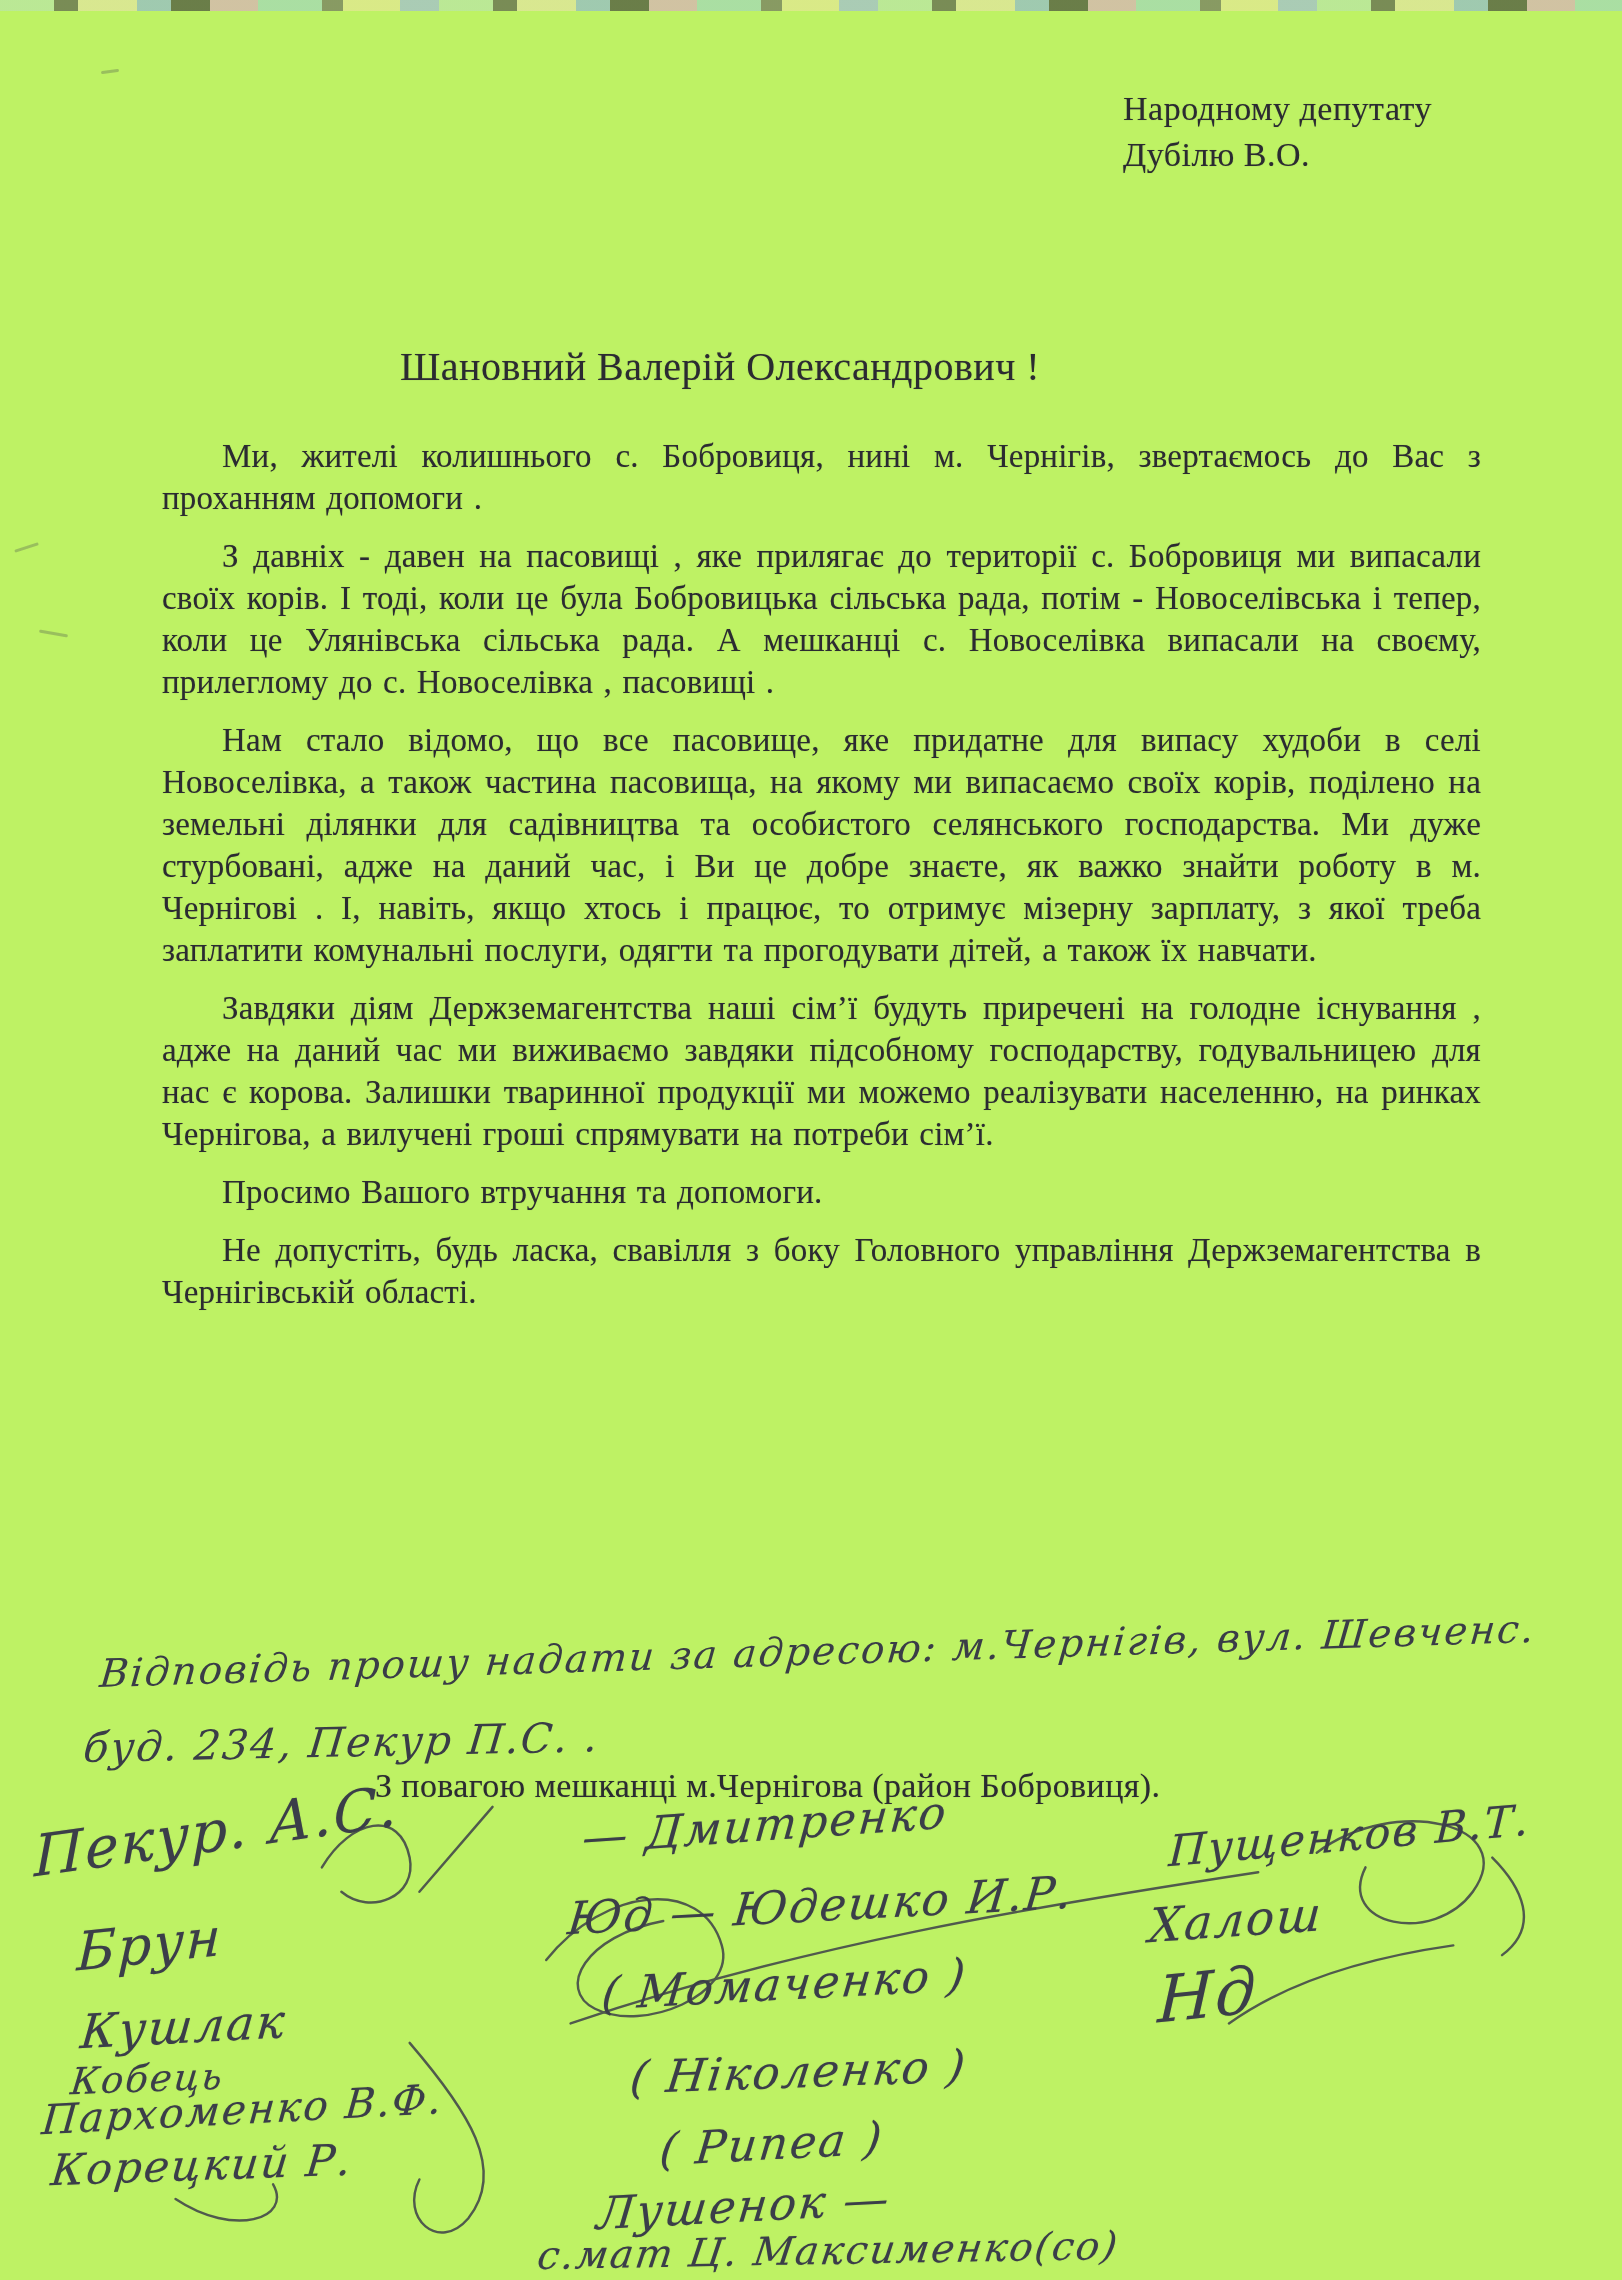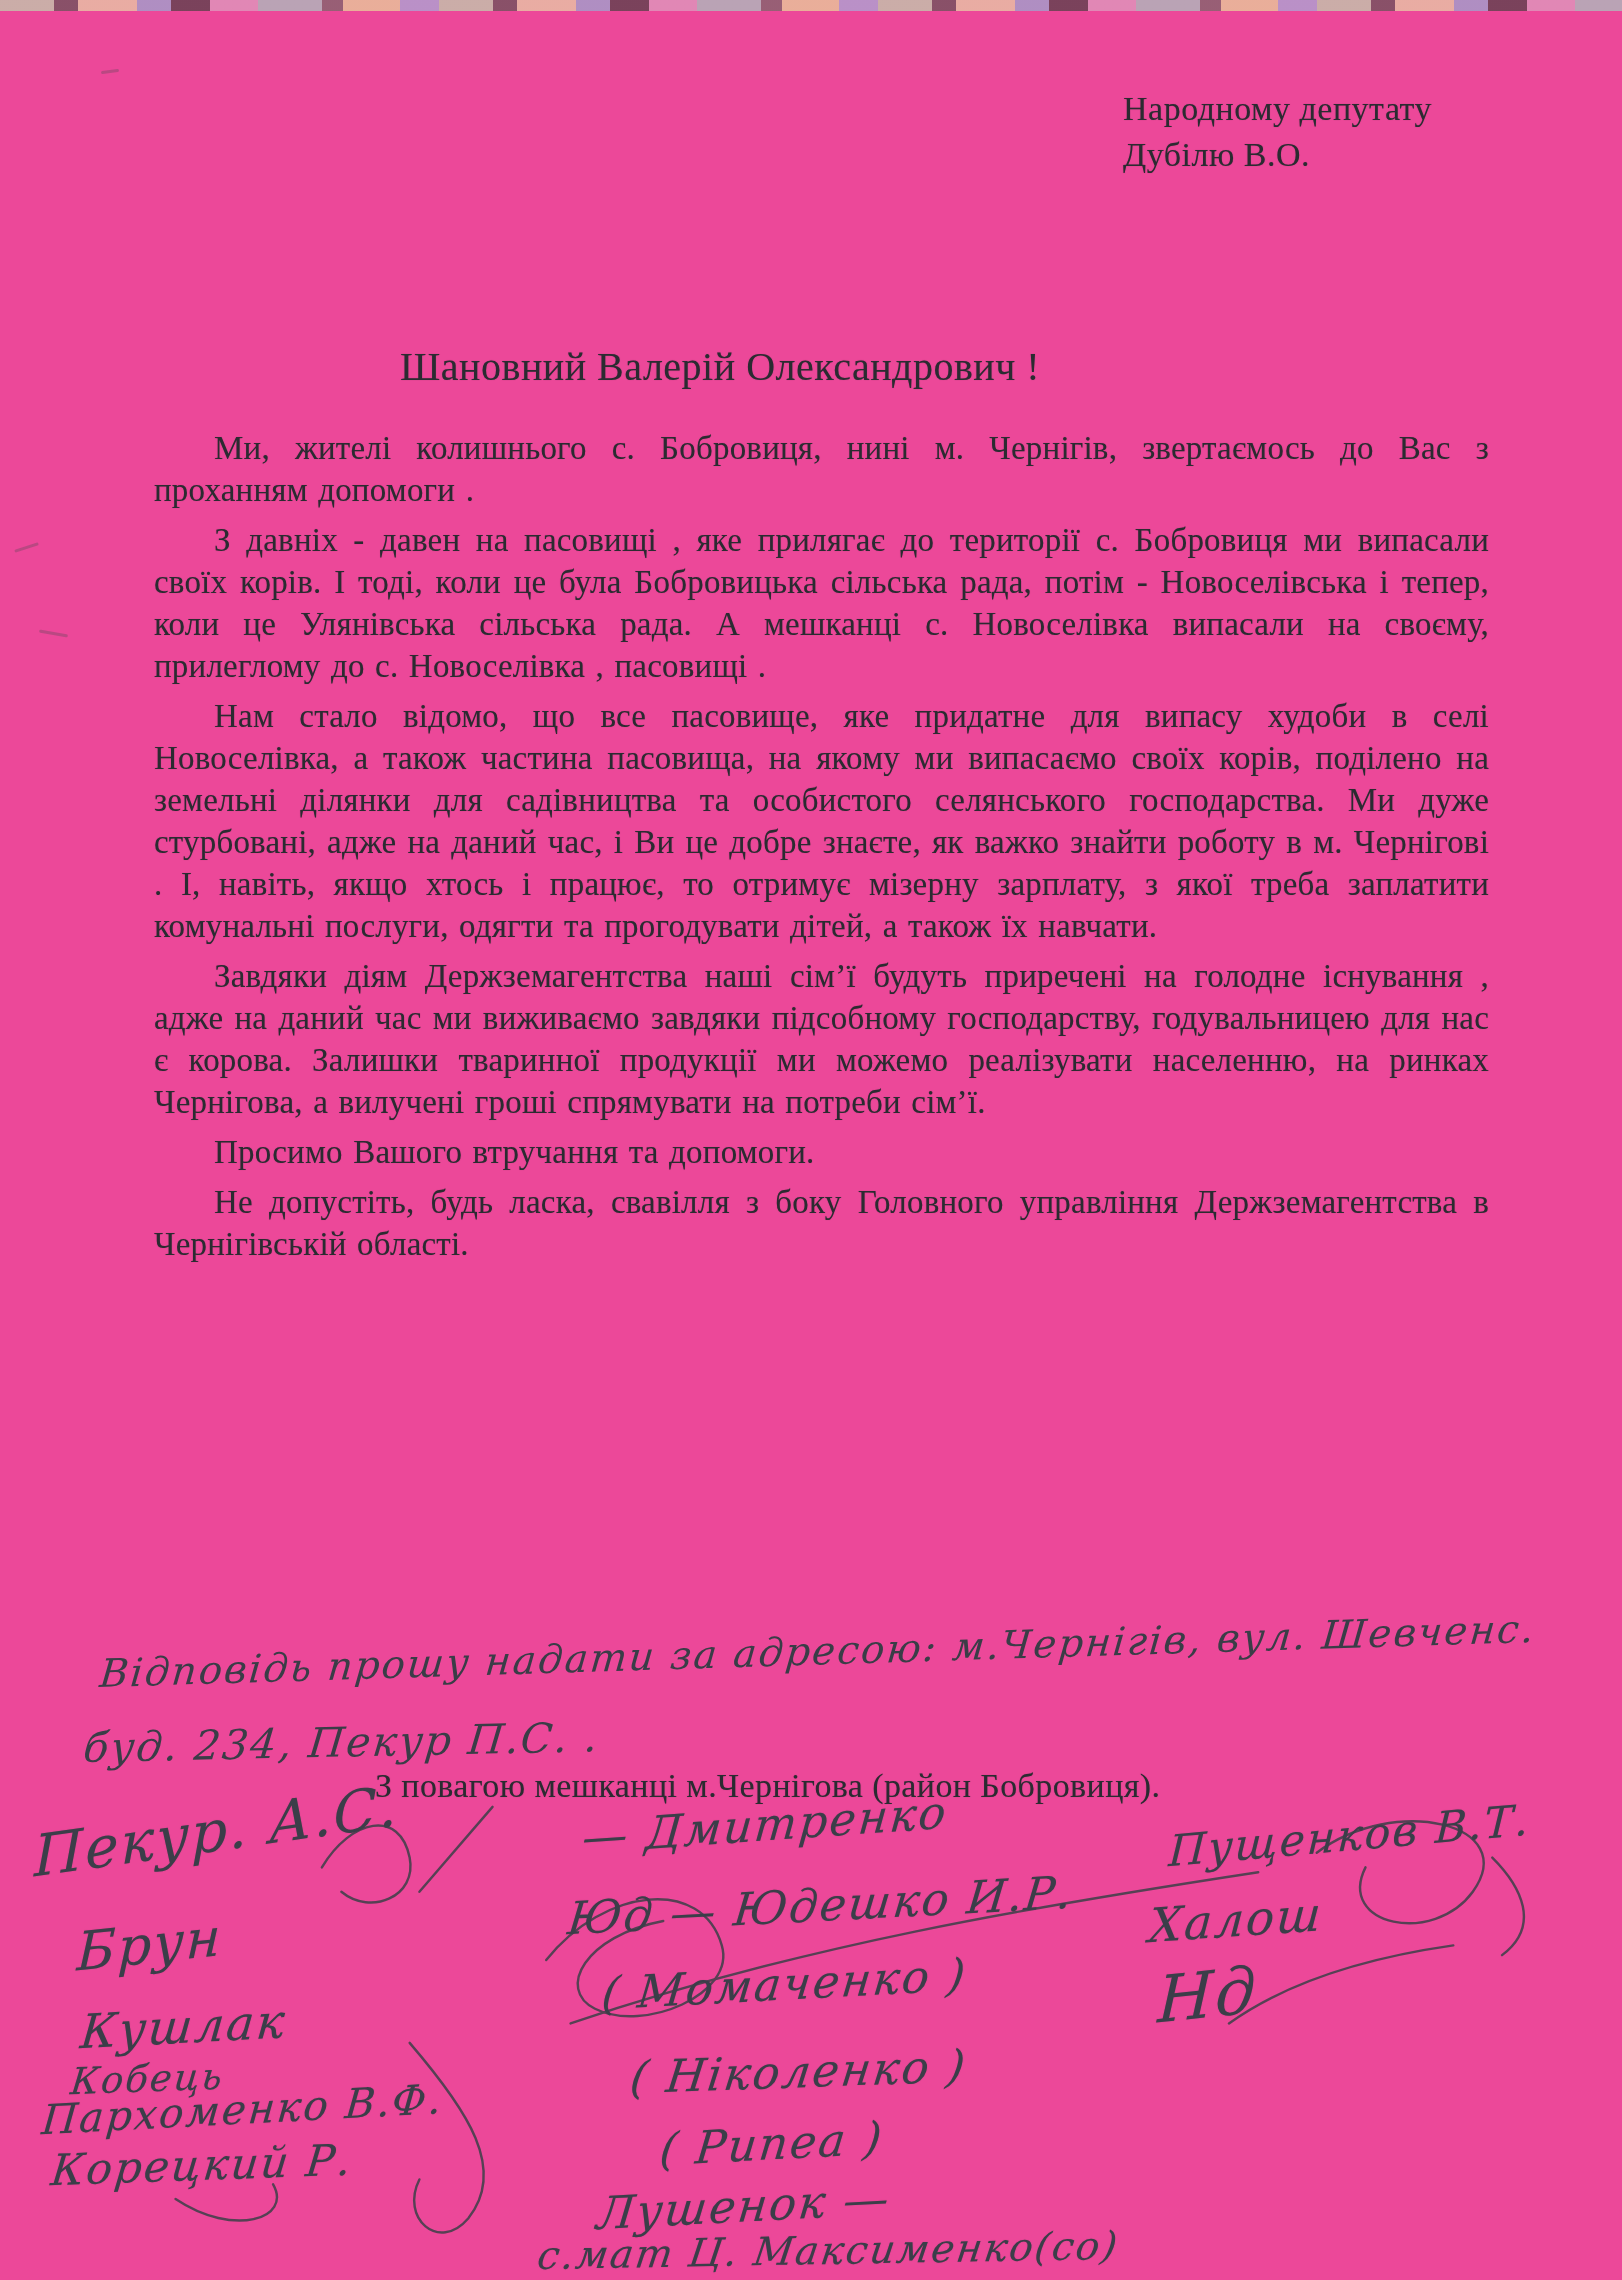--- a/index.html
+++ b/index.html
@@ -1,19 +1,19 @@
 <!DOCTYPE html>
 <html><head>
 <meta charset="utf-8">
 <style>
   html,body{margin:0;padding:0;background:#d9d9d6;}
   .page{
     position:relative;
     width:1623px;height:2280px;
-    background:#ec4899;
+    background:#bef264;
     overflow:hidden;
     font-family:"Liberation Serif", serif;
     color:#2b2b31;
   }
   
   .scan-noise-top{
     position:absolute;top:0;left:0;width:100%;height:10.7px;
     background:repeating-linear-gradient(90deg,
       #b9e3b0 0 54px, #54554e 54px 78px, #e7e2a8 78px 137px,
       #8fb4d8 137px 171px, #3d3f3a 171px 210px, #dba9c4 210px 258px,
@@ -29,21 +29,21 @@
   .salutation{
     position:absolute;top:343px;left:400px;
     font-size:40px;letter-spacing:0.5px;
     text-shadow:0 0 1px rgba(40,40,48,.35);
   }
   .body-text{
     position:absolute;top:419px;left:146px;width:1351px;
     font-size:33px;line-height:42px;letter-spacing:0.2px;word-spacing:2px;
     text-shadow:0 0 1px rgba(40,40,48,.3);
   }
-  .body-text p{margin:8px;text-indent:60px;text-align:justify;}
+  .body-text p{margin:16px;text-indent:60px;text-align:justify;}
   .hw{
     position:absolute;
     font-family:"DejaVu Serif", serif;font-style:italic;
     color:#3a3d47;white-space:nowrap;letter-spacing:2px;
     transform-origin:left top;
   }
   .hw1{top:1651px;left:102px;font-size:39px;transform:rotate(-1.8deg) skewX(-7deg);}
   .hw2{top:1724px;left:86px;font-size:41px;transform:rotate(-1.2deg) skewX(-7deg);}
   .closing{
     position:absolute;top:1767px;left:375px;

